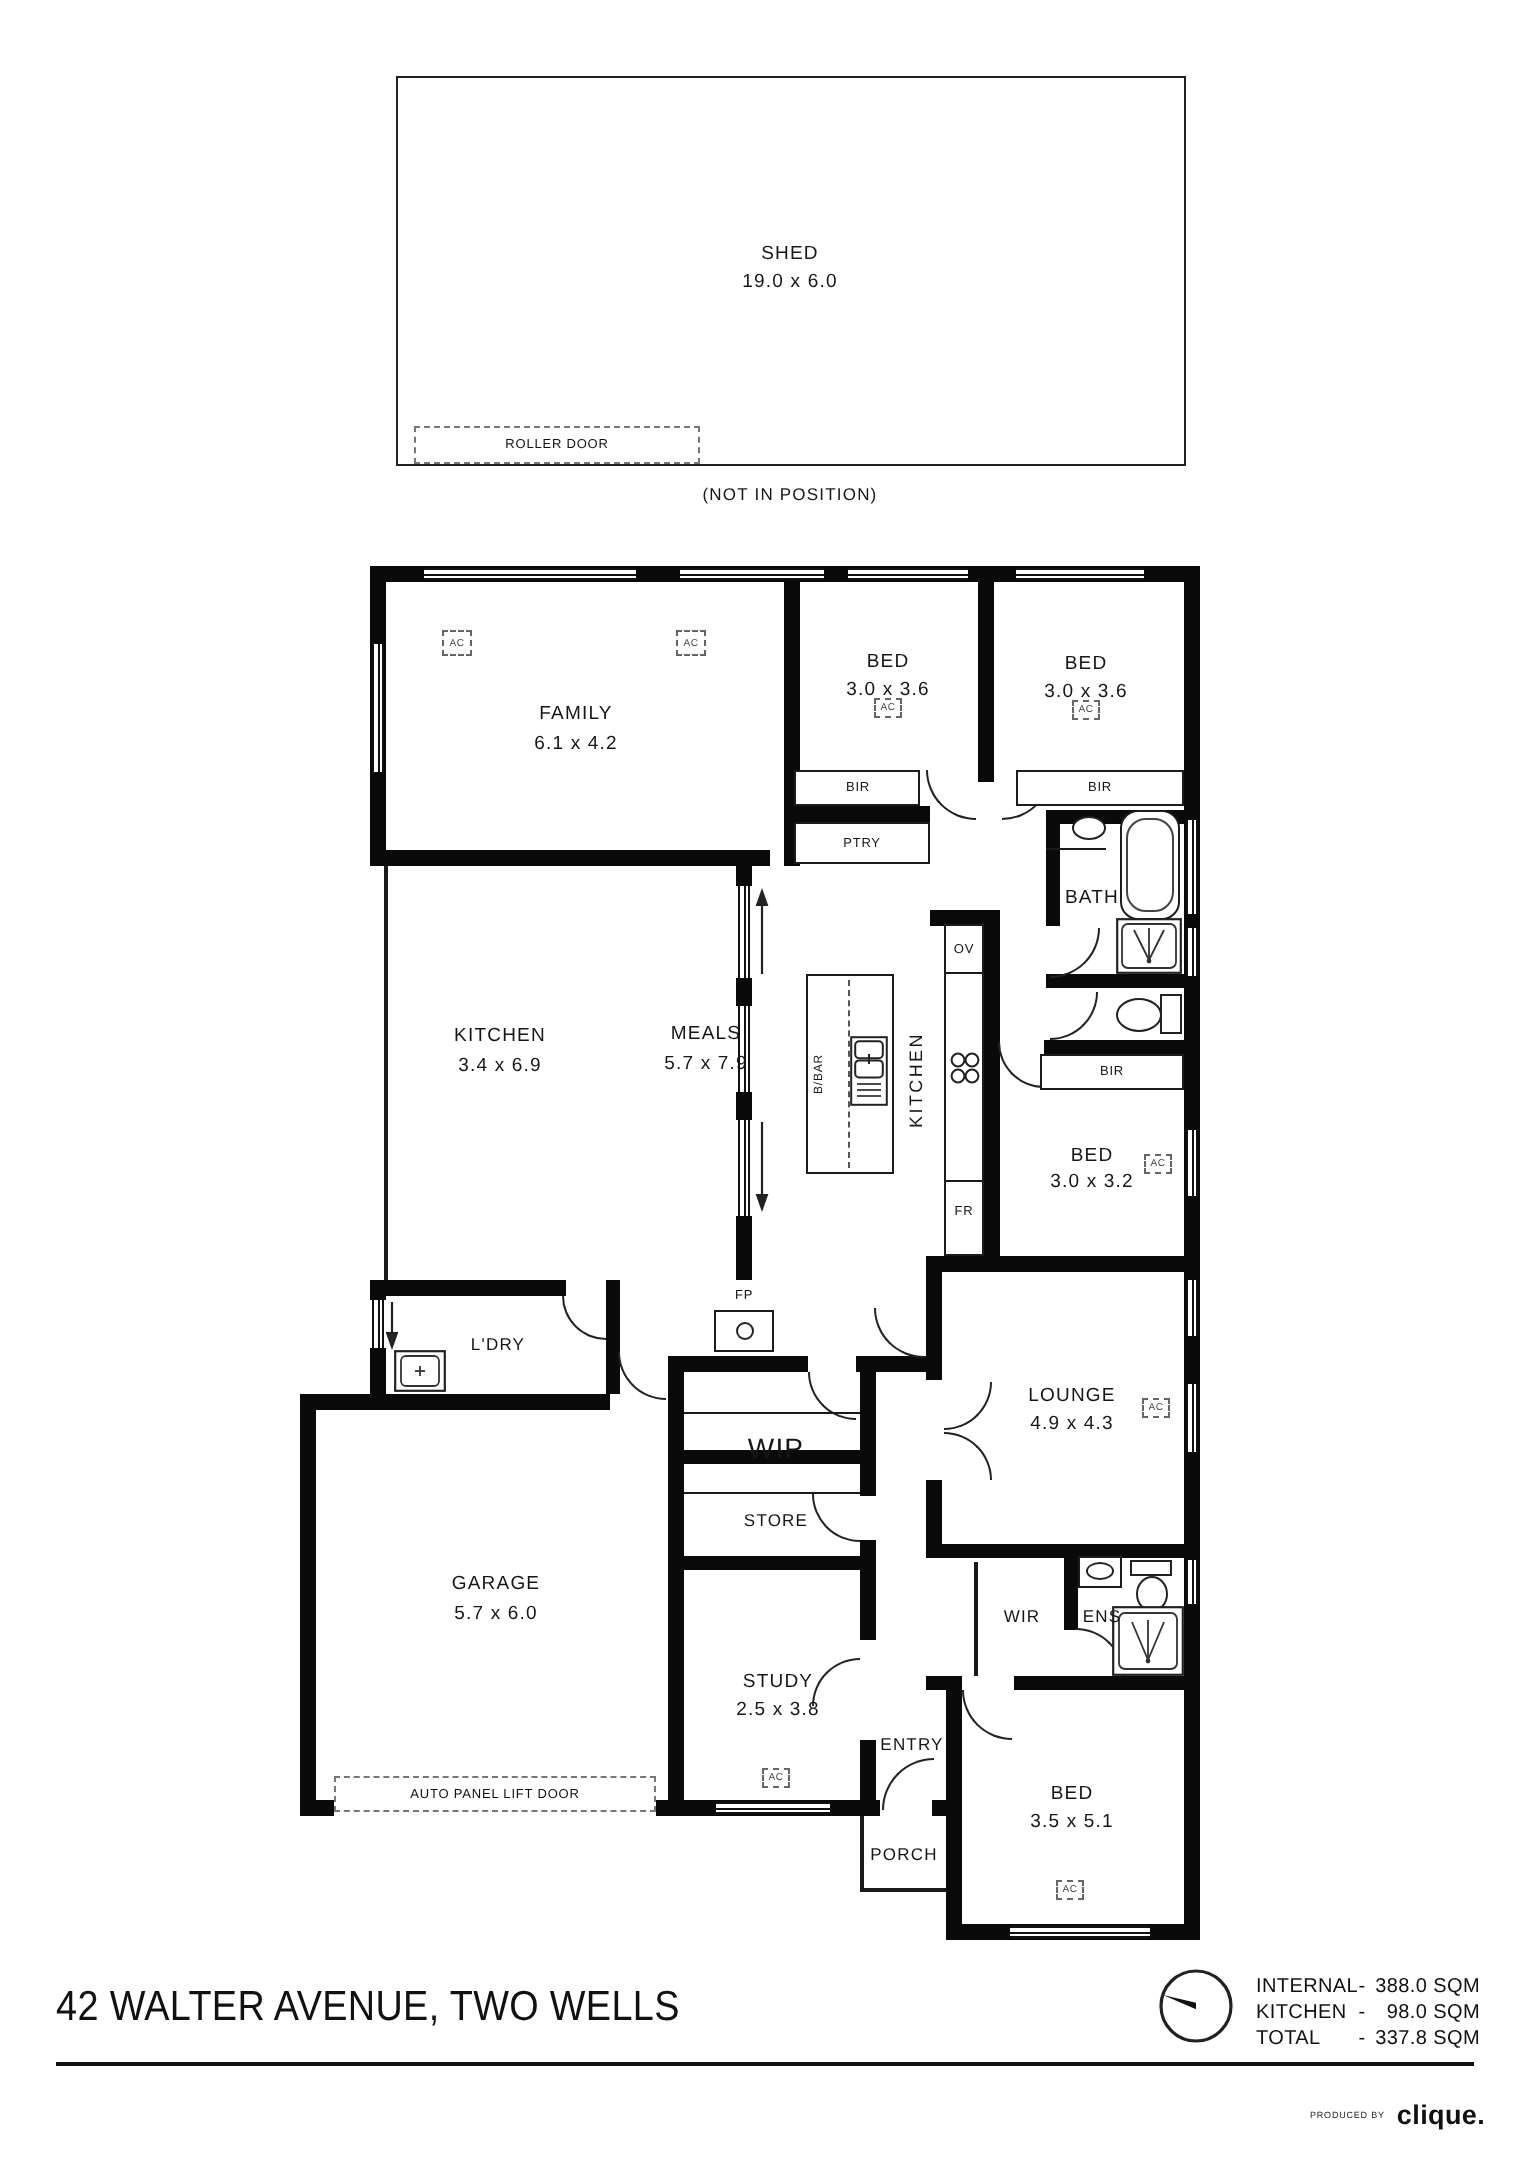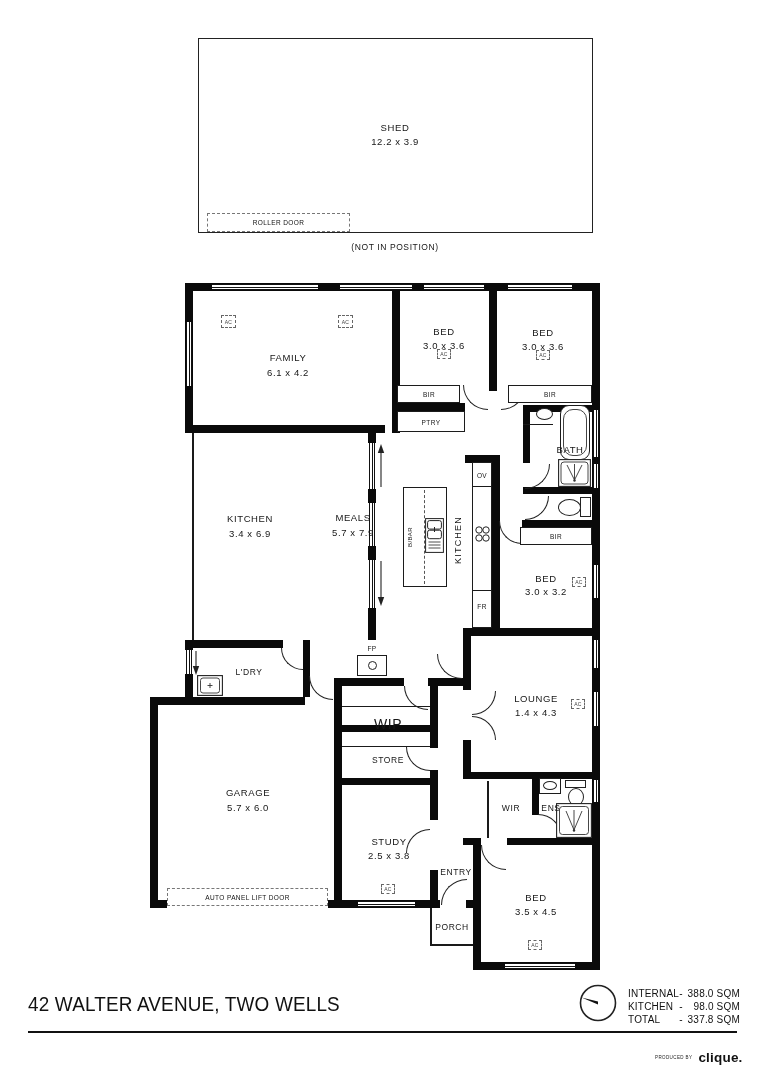--- a/index.html
+++ b/index.html
@@ -36,21 +36,21 @@
   .brand .pb{font-size:4.5px;letter-spacing:.4px;color:#222}
   .brand .cl{font-size:13.5px;font-weight:600;letter-spacing:.2px;margin-left:6px;color:#111}
 </style>
 </head>
 <body>
 
 <div id="canvas">
 
   <div class="abs" style="left:198px;top:38px;width:395px;height:195px;border:1.5px solid #222;box-sizing:border-box"></div>
   <div class="lbl" style="left:395px;top:127px">SHED</div>
-  <div class="lbl" style="left:395px;top:141px">12.2 x 3.9</div>
+  <div class="lbl" style="left:395px;top:141px">19.0 x 6.0</div>
   <div class="dash" style="left:207px;top:213px;width:143px;height:19px">
     <span class="sm">ROLLER DOOR</span>
   </div>
   <div class="lbl" style="left:395px;top:247px;font-size:8.5px">(NOT IN POSITION)</div>
 
   <div class="w" style="left:185px;top:283px;width:415px;height:8px"></div>
   <div class="w" style="left:592px;top:283px;width:8px;height:687px"></div>
   <div class="w" style="left:185px;top:283px;width:8px;height:150px"></div>
   <div class="w" style="left:185px;top:425px;width:200px;height:8px"></div>
   <div class="w" style="left:368px;top:433px;width:8px;height:10px"></div>
@@ -239,38 +239,38 @@
   <div class="lbl" style="left:288px;top:357px">FAMILY</div>
   <div class="lbl" style="left:288px;top:372px">6.1 x 4.2</div>
   <div class="lbl" style="left:444px;top:331px">BED</div>
   <div class="lbl" style="left:444px;top:345px">3.0 x 3.6</div>
   <div class="lbl" style="left:543px;top:332px">BED</div>
   <div class="lbl" style="left:543px;top:346px">3.0 x 3.6</div>
   <div class="lbl" style="left:250px;top:518px">KITCHEN</div>
   <div class="lbl" style="left:250px;top:533px">3.4 x 6.9</div>
   <div class="lbl" style="left:353px;top:517px">MEALS</div>
   <div class="lbl" style="left:353px;top:532px">5.7 x 7.9</div>
-  <div class="lbl" style="left:570px;top:449px">BATH</div>
+  <div class="lbl" style="left:546px;top:449px">BATH</div>
   <div class="lbl" style="left:546px;top:578px">BED</div>
   <div class="lbl" style="left:546px;top:591px">3.0 x 3.2</div>
   <div class="lbl" style="left:536px;top:698px">LOUNGE</div>
-  <div class="lbl" style="left:536px;top:712px">1.4 x 4.3</div>
+  <div class="lbl" style="left:536px;top:712px">4.9 x 4.3</div>
   <div class="lbl" style="left:249px;top:672px;font-size:8.5px">L'DRY</div>
   <div class="lbl" style="left:248px;top:792px">GARAGE</div>
   <div class="lbl" style="left:248px;top:807px">5.7 x 6.0</div>
   <div class="lbl" style="left:388px;top:724px;font-size:14px">WIP</div>
   <div class="lbl" style="left:388px;top:760px;font-size:8.5px">STORE</div>
   <div class="lbl" style="left:389px;top:841px">STUDY</div>
   <div class="lbl" style="left:389px;top:855px">2.5 x 3.8</div>
   <div class="lbl" style="left:456px;top:872px;font-size:8.5px">ENTRY</div>
   <div class="lbl" style="left:452px;top:927px;font-size:8.5px">PORCH</div>
   <div class="lbl" style="left:511px;top:808px;font-size:8.5px">WIR</div>
   <div class="lbl" style="left:551px;top:808px;font-size:8.5px">ENS</div>
   <div class="lbl" style="left:536px;top:897px">BED</div>
-  <div class="lbl" style="left:536px;top:911px">3.5 x 4.5</div>
+  <div class="lbl" style="left:536px;top:911px">3.5 x 5.1</div>
 
   <div class="addr">42 WALTER AVENUE, TWO WELLS</div>
   <div class="abs" style="left:28px;top:1031px;width:709px;height:1.5px;background:#111"></div>
   <svg class="abs" style="left:578px;top:983px" width="40" height="40">
     <circle cx="20" cy="20" r="17.5" fill="none" stroke="#222" stroke-width="1.6"></circle>
     <polygon points="20,18.4 20,21.6 3.5,14.5" fill="#111"></polygon>
     </svg>
   <div class="stats">
     <div class="row">
       <span class="a">INTERNAL</span>

